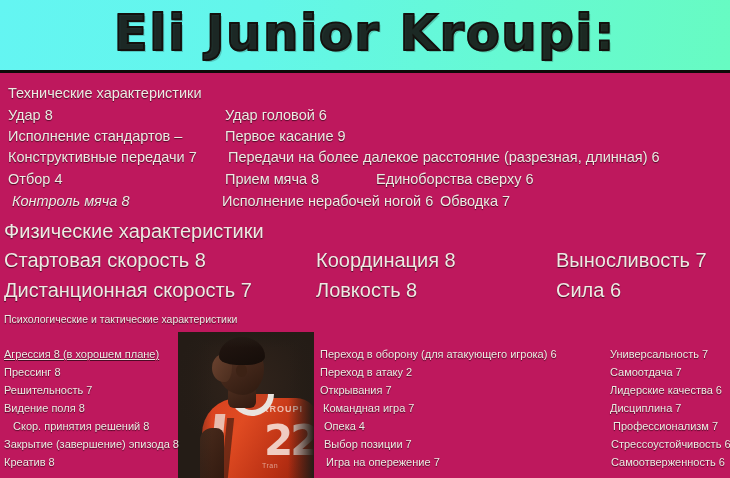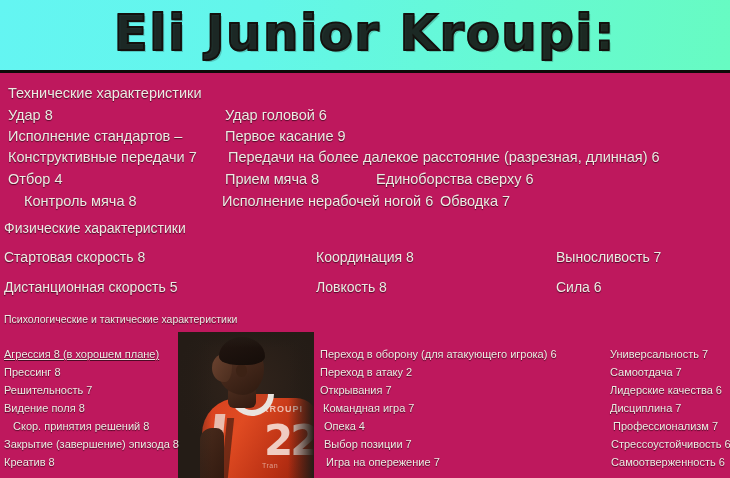--- a/index.html
+++ b/index.html
@@ -194,21 +194,21 @@
   }
 
   
   .txt {
     position: absolute;
     white-space: nowrap;
     color: #efe9e3;
     text-shadow: 0 1px 1px rgba(0,0,0,.6);
   }
   .sec-tech { font-size: 14.5px; }
-  .sec-phys { font-size: 14px; }
+  .sec-phys { font-size: 20px; }
   .sec-psy-head { font-size: 10.5px; }
   .sec-psy { font-size: 11px; }
 </style>
 </head>
 <body>
 
 <div id="page">
 
   <div id="header-banner">
     <div id="header-title">Eli Junior Kroupi:</div>
@@ -235,35 +235,35 @@
     <div class="ph-fade-r"></div>
     <div class="ph-fade-t"></div>
   </div>
 
   <div class="txt sec-tech" style="left:8px;  top:85px;">Технические характеристики</div>
 
   <div class="txt sec-tech" style="left:8px;  top:107px;">Удар 8</div>
   <div class="txt sec-tech" style="left:8px;  top:128px;">Исполнение стандартов –</div>
   <div class="txt sec-tech" style="left:8px;  top:149px;">Конструктивные передачи 7</div>
   <div class="txt sec-tech" style="left:8px;  top:171px;">Отбор 4</div>
-  <div class="txt sec-tech" style="left:24px;  top:193px;">Контроль мяча 8</div>
+  <div class="txt sec-tech" style="left:12px;  top:193px;font-style:italic;">Контроль мяча 8</div>
 
   <div class="txt sec-tech" style="left:225px;top:107px;">Удар головой 6</div>
   <div class="txt sec-tech" style="left:225px;top:128px;">Первое касание 9</div>
   <div class="txt sec-tech" style="left:228px;top:149px;">Передачи на более далекое расстояние (разрезная, длинная) 6</div>
   <div class="txt sec-tech" style="left:225px;top:171px;">Прием мяча 8</div>
   <div class="txt sec-tech" style="left:222px;top:193px;">Исполнение нерабочей ногой 6</div>
 
   <div class="txt sec-tech" style="left:376px;top:171px;">Единоборства сверху 6</div>
   <div class="txt sec-tech" style="left:440px;top:193px;">Обводка 7</div>
 
   <div class="txt sec-phys" style="left:4px;  top:220px;">Физические характеристики</div>
 
   <div class="txt sec-phys" style="left:4px;  top:249px;">Стартовая скорость 8</div>
-  <div class="txt sec-phys" style="left:4px;  top:279px;">Дистанционная скорость 5</div>
+  <div class="txt sec-phys" style="left:4px;  top:279px;">Дистанционная скорость 7</div>
 
   <div class="txt sec-phys" style="left:316px;top:249px;">Координация 8</div>
   <div class="txt sec-phys" style="left:316px;top:279px;">Ловкость 8</div>
 
   <div class="txt sec-phys" style="left:556px;top:249px;">Выносливость 7</div>
   <div class="txt sec-phys" style="left:556px;top:279px;">Сила 6</div>
 
   <div class="txt sec-psy-head" style="left:4px;top:313px;">Психологические и тактические характеристики</div>
 
   <div class="txt sec-psy" style="left:4px;  top:348px;text-decoration:underline;">Агрессия 8 (в хорошем плане)</div>

